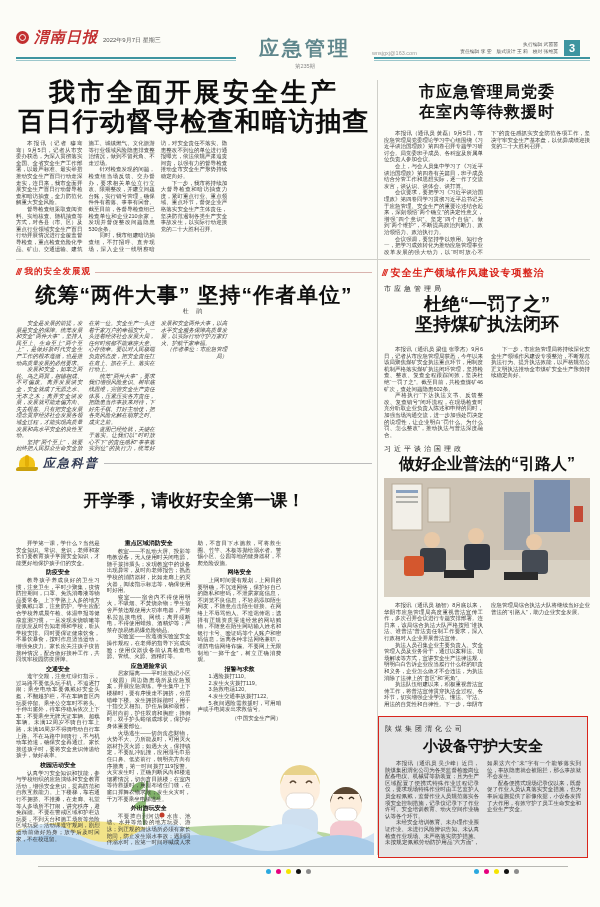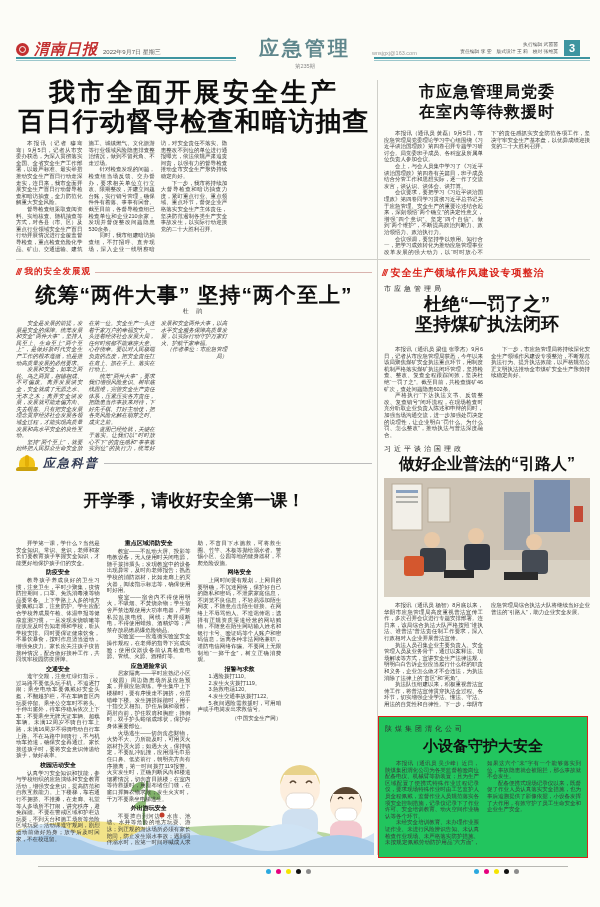--- a/index.html
+++ b/index.html
@@ -1,21 +1,21 @@
 <!DOCTYPE html>
 <html><head>
 <meta charset="utf-8">
 <style>
   html,body{margin:0;padding:0;background:#e9e9e4;}
   #page{position:relative;width:600px;height:907px;background:#fcfcf7;overflow:hidden;
         font-family:"Liberation Sans","DejaVu Sans",sans-serif;color:#222;}
   .abs{position:absolute;}
 
   
-  .logo-row{left:16px;top:40px;display:flex;align-items:baseline;gap:5px;}
+  .logo-row{left:16px;top:28px;display:flex;align-items:baseline;gap:5px;}
   .logo-mark{width:13px;height:13px;border-radius:50%;background:#c22f30;position:relative;top:2px;}
   .logo-mark:after{content:"";position:absolute;inset:3px;border-radius:50%;border:1.5px solid #fcfcf7;}
   .paper-name{font-family:"DejaVu Serif",serif;font-style:italic;font-weight:bold;font-size:15px;color:#c22f30;letter-spacing:1px;}
   .mast-date{font-size:6px;color:#555;}
   .teal-rule{left:16px;top:57px;width:574px;height:2px;background:#3e95a0;}
   .teal-rule2{left:16px;top:60px;width:574px;height:1px;background:#9cc7cc;}
   .mast-center{left:236px;top:33px;width:130px;text-align:center;background:#fcfcf7;padding:2px 4px;}
   .mast-title{font-size:20px;font-weight:bold;color:#5f868c;letter-spacing:3px;line-height:26px;}
   .mast-issue{font-size:5.5px;color:#888;margin-top:2px;}
   .mast-email{left:372px;top:50px;font-size:5.5px;color:#999;}
@@ -65,21 +65,21 @@
   .science-title{left:16px;top:489px;width:356px;text-align:center;font-weight:bold;font-size:17px;color:#0e0e0e;}
   .science-body{left:16px;top:540px;width:356px;height:306px;z-index:2;}
   .science-body h4{font-size:6px;text-align:center;margin:3px 0 1px 0;color:#111;}
   .science-src{text-align:right;text-indent:0 !important;margin-top:2px !important;}
 
   
   .style-body{left:384px;top:346px;width:206px;height:94px;}
   .photo{left:384px;top:478px;width:206px;height:119px;}
   .huayin-body{left:384px;top:602px;width:206px;height:110px;}
 
-  .red-box{left:378px;top:716px;width:210px;height:142px;border:1.5px solid #d9251c;background:#22c55e;box-sizing:border-box;padding:5px 6px;}
+  .red-box{left:378px;top:716px;width:210px;height:142px;border:1.5px solid #d9251c;background:#e5e5e5;box-sizing:border-box;padding:5px 6px;}
   .red-box .kicker{margin-top:2px;}
   .red-box .sub-title{font-size:15px;margin:2px 0 4px 0;}
   .red-box .tiny{height:92px;}
 
   
   .print-line{left:38px;top:866px;width:530px;height:1px;background:#b8b8b3;}
   .dots{position:absolute;top:869px;display:flex;gap:5px;}
   .dots span{width:5px;height:5px;border-radius:50%;display:block;}
 
   
@@ -132,21 +132,21 @@
       <p>会上，与会人员集中学习了《习近平谈治国理政》第四卷有关篇目，班子成员结合分管工作和思想实际，逐一作了交流发言，谈认识、谈体会、谈打算。</p>
       <p>会议要求，要把学习《习近平谈治国理政》第四卷同学习贯彻习近平总书记关于应急管理、安全生产的重要论述结合起来，深刻领悟“两个确立”的决定性意义，增强“四个意识”、坚定“四个自信”、做到“两个维护”，不断提高政治判断力、政治领悟力、政治执行力。</p>
       <p>会议强调，要坚持学以致用、知行合一，把学习成效转化为推动应急管理事业改革发展的强大动力，以“时时放心不下”的责任感抓实安全防范各项工作，坚决守牢安全生产基本盘，以优异成绩迎接党的二十大胜利召开。</p>
     </div>
 
   <div class="abs sec-label" style="left:16px;top:266px;width:356px;">
     <span class="slashes">///</span>
     <span class="txt">我的安全发展观</span>
     <span class="line"></span>
   </div>
-  <div class="abs essay-title">统筹“两件大事” 坚持“两个至上”</div>
+  <div class="abs essay-title">统筹“两件大事” 坚持“作者单位”</div>
   <div class="abs essay-author">杜 鹃</div>
   <div class="abs tiny cols5 essay-body" style="left:16px;top:320px;width:356px;height:134px;">
     <div>
         <p>安全是发展的前提，发展是安全的保障。统筹发展和安全“两件大事”，坚持人民至上、生命至上“两个至上”，是做好新时代安全生产工作的根本遵循，也是推动高质量发展的必然要求。</p>
         <p>发展和安全，如车之两轮、鸟之两翼，相辅相成、不可偏废。离开发展谈安全，安全就成了无源之水、无本之木；离开安全谈发展，发展就可能走偏方向、失去根基。只有把安全发展理念贯穿经济社会发展各领域全过程，才能实现高质量发展和高水平安全的良性互动。</p>
         <p>坚持“两个至上”，就要始终把人民群众生命安全放在第一位。安全生产一头连着千家万户的幸福安宁，一头连着经济社会发展大局，任何时候都不能麻痹大意、心存侥幸。要以对人民极端负责的态度，把安全责任扛在肩上、抓在手上、落实在行动上。</p>
         <p>统筹“两件大事”，要求我们增强风险意识、树牢底线思维，完善安全生产责任体系，压紧压实各方责任，把隐患当作事故来对待，下好先手棋、打好主动仗，把各类风险化解在萌芽之时、成灾之前。</p>
         <p>蓝图已经绘就，关键在于落实。让我们以“时时放心不下”的责任感和“事事落实到位”的执行力，统筹好发展和安全两件大事，以高水平安全服务保障高质量发展，以实际行动守护万家灯火、护航千家幸福。</p>
       </div>
     <p class="essay-attr">（作者单位：市应急管理局）</p>

